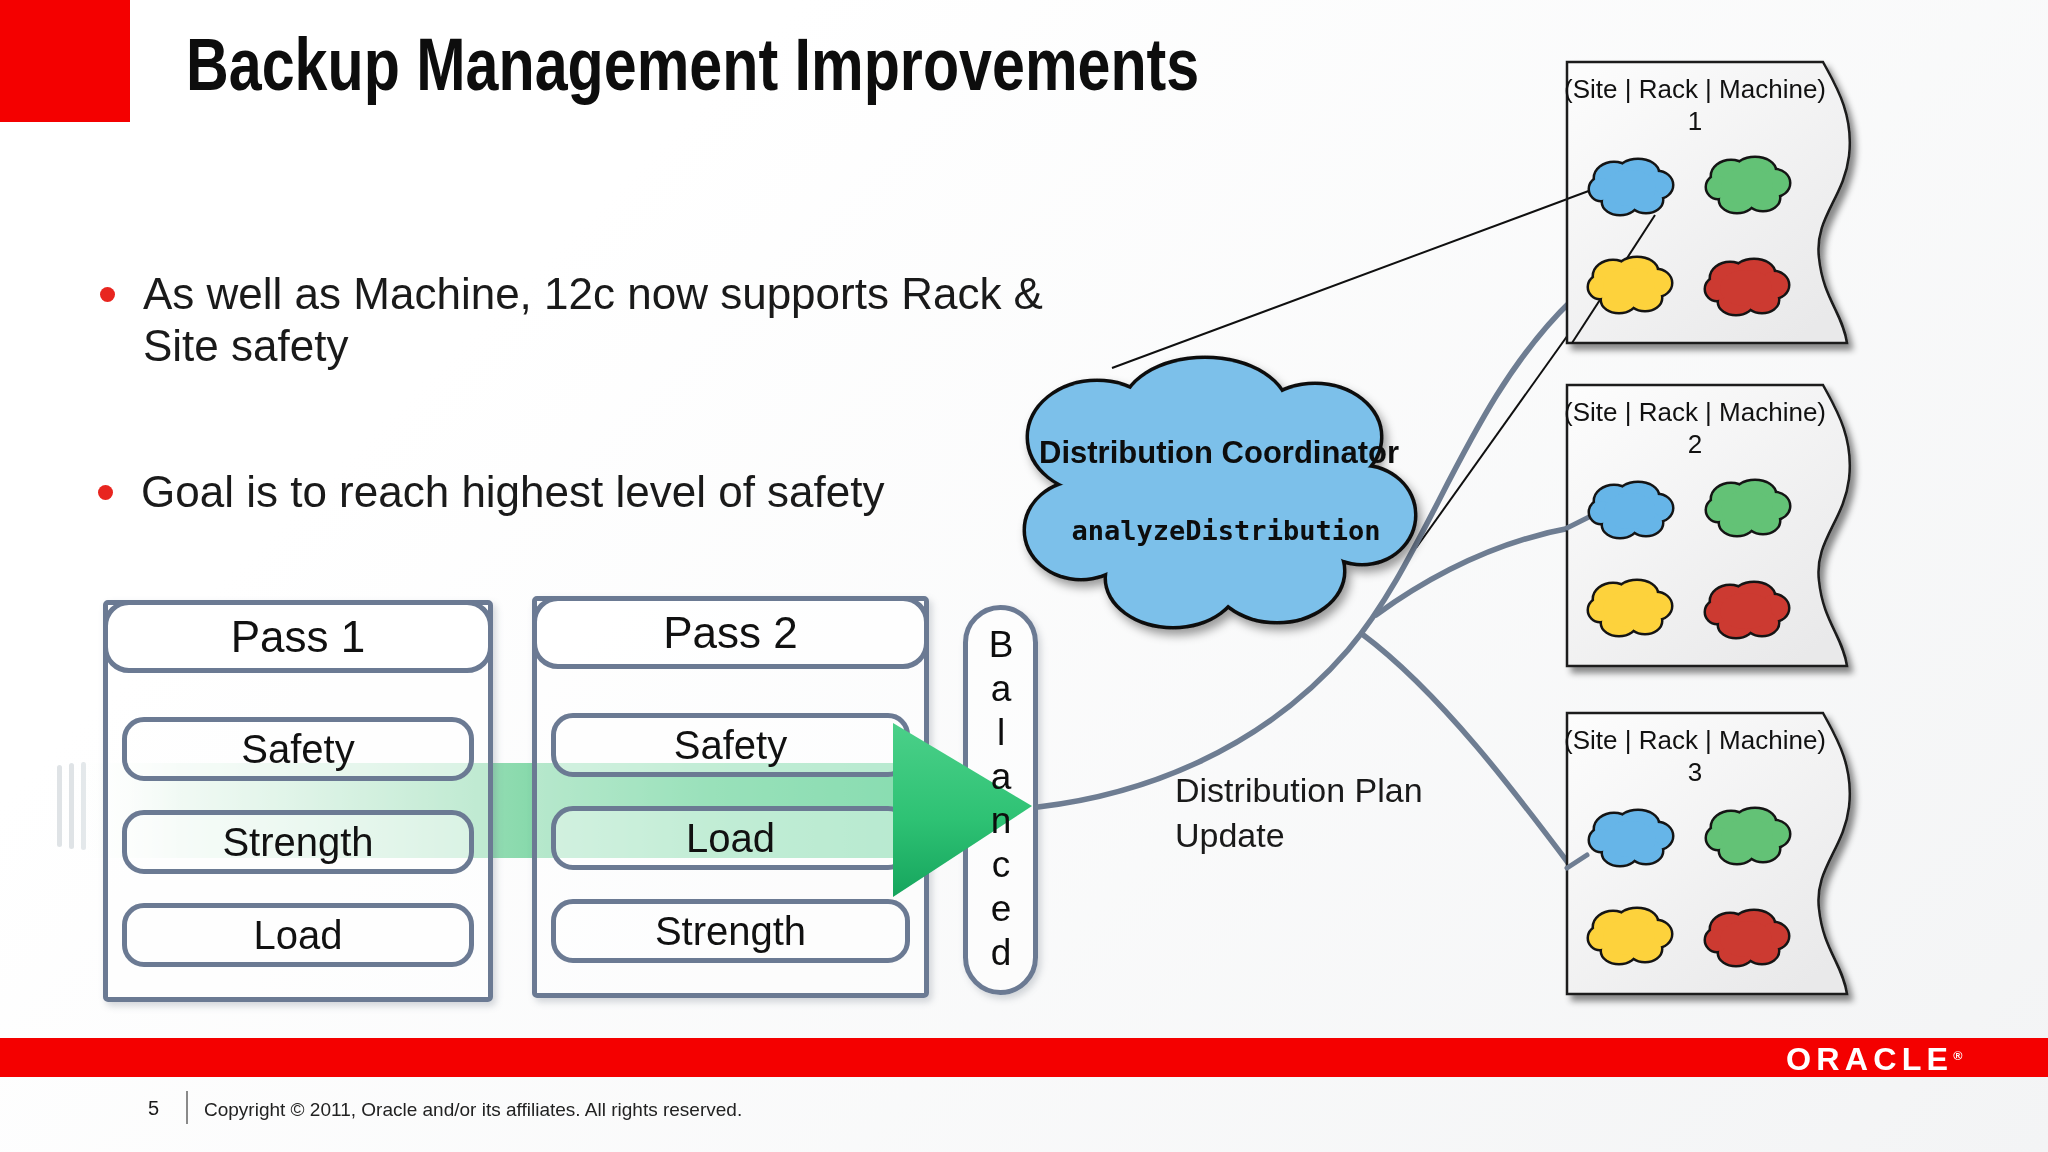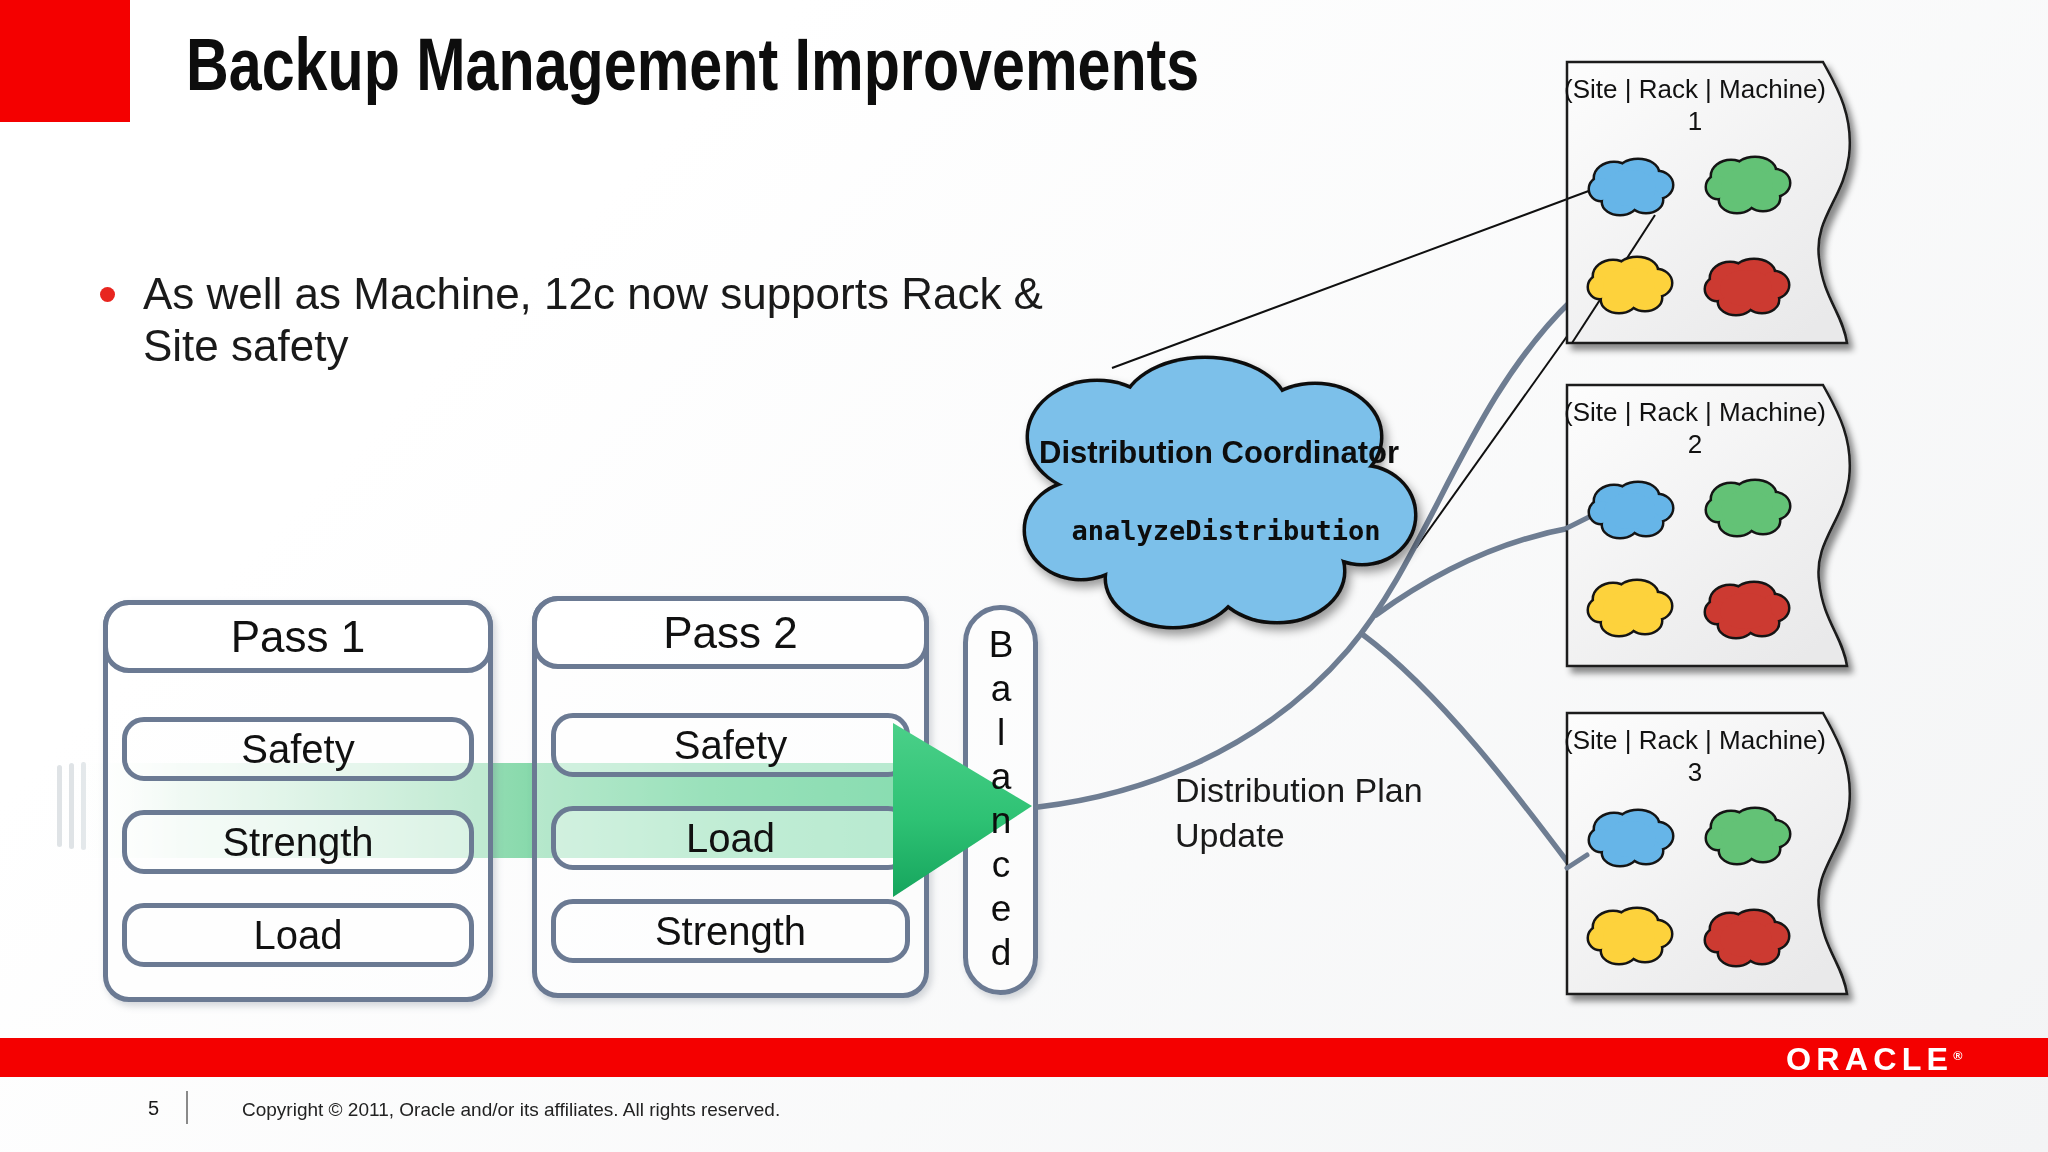--- a/index.html
+++ b/index.html
@@ -13,21 +13,21 @@
   .corner-mark{left:0;top:0;width:130px;height:122px;background:#f40000;}
   .title{left:186px;top:22px;font-size:74px;font-weight:bold;color:#0d0d0d;
          transform:scaleX(.80);transform-origin:left top;white-space:nowrap;letter-spacing:0px;}
   
   .bullet{display:flex;align-items:flex-start;}
   .bullet .dot{flex:0 0 auto;width:15px;height:15px;border-radius:50%;background:#e8251f;margin:19px 28px 0 0;}
   .bullet .btxt{font-size:44px;line-height:52px;color:#1a1a1a;}
   .bullet1{left:100px;top:268px;width:960px;}
   .bullet2{left:98px;top:466px;white-space:nowrap;}
   
-  .passbox{border:5px solid #6b7a93;border-radius:26px;background:rgba(255,255,255,.40);
+  .passbox{border:5px solid #6b7a93;border-radius:5px;background:rgba(255,255,255,.40);
            box-shadow:3px 4px 7px rgba(100,110,125,.28);z-index:2;text-align:right;}
   .pass1{left:103px;top:600px;width:380px;height:392px;}
   .pass2{left:532px;top:596px;width:367px;height:392px;padding-left:20px;}
   .passhead{position:absolute;left:-5px;top:-5px;right:-5px;height:63px;border:5px solid #6b7a93;
             border-radius:26px;background:rgba(255,255,255,.55);display:flex;align-items:center;justify-content:center;
             font-size:44px;color:#111;}
   .passitem{position:absolute;left:14px;right:14px;height:54px;border:5px solid #6b7a93;border-radius:22px;
             background:rgba(255,255,255,.40);display:flex;align-items:center;justify-content:center;
             font-size:40px;color:#111;}
   .row1{top:112px;} .row2{top:205px;} .row3{top:298px;}
@@ -43,21 +43,21 @@
   
   .planlabel{left:1175px;top:768px;width:360px;text-align:left;z-index:6;
              font-size:34px;line-height:45px;color:#1a1a1a;}
   
   .redbar{left:0;top:1038px;width:2048px;height:39px;background:#f40000;z-index:7;}
   .logo{left:1786px;top:1042px;z-index:8;color:#ffffff;font-size:31px;font-weight:bold;
         letter-spacing:5px;transform:scaleX(1.04);transform-origin:left top;}
   .logo .reg{font-size:12px;vertical-align:10px;letter-spacing:0;}
   .pageno{left:148px;top:1097px;font-size:20px;color:#1a1a1a;}
   .fdivider{left:186px;top:1091px;width:2px;height:33px;background:#8a8a8a;}
-  .copyright{left:204px;top:1099px;font-size:19px;color:#222;margin-left:38px;}
+  .copyright{left:204px;top:1099px;font-size:19px;color:#222;}
   svg text{font-family:"Liberation Sans",sans-serif;}
   svg text.mono{font-family:"DejaVu Sans Mono","Liberation Mono",monospace;}
 </style>
 </head>
 <body>
 
 <div class="slide">
 
   <svg width="0" height="0" style="position:absolute" aria-hidden="true">
     <defs>
@@ -83,20 +83,24 @@
       </g>
     </defs>
   </svg>
 
   <div class="abs corner-mark"></div>
   <div class="abs title">Backup Management Improvements</div>
 
   <div class="abs bullet bullet1">
     <span class="dot"></span>
     <span class="btxt">As well as Machine, 12c now supports Rack &amp; Site safety</span>
+  </div>
+  <div class="abs bullet bullet2">
+    <span class="dot"></span>
+    <span class="btxt">Goal is to reach highest level of safety</span>
   </div>
 
   <svg class="abs lyr z1" viewBox="0 0 2048 1152">
     <defs>
       <linearGradient id="bodyGrad" x1="0" y1="0" x2="1" y2="0">
         <stop offset="0" stop-color="#ffffff" stop-opacity="0.1"></stop>
         <stop offset="0.12" stop-color="#e4f5ea" stop-opacity="0.85"></stop>
         <stop offset="0.45" stop-color="#9fdfba"></stop>
         <stop offset="0.78" stop-color="#55cd8c"></stop>
         <stop offset="1" stop-color="#3cc67e"></stop>

